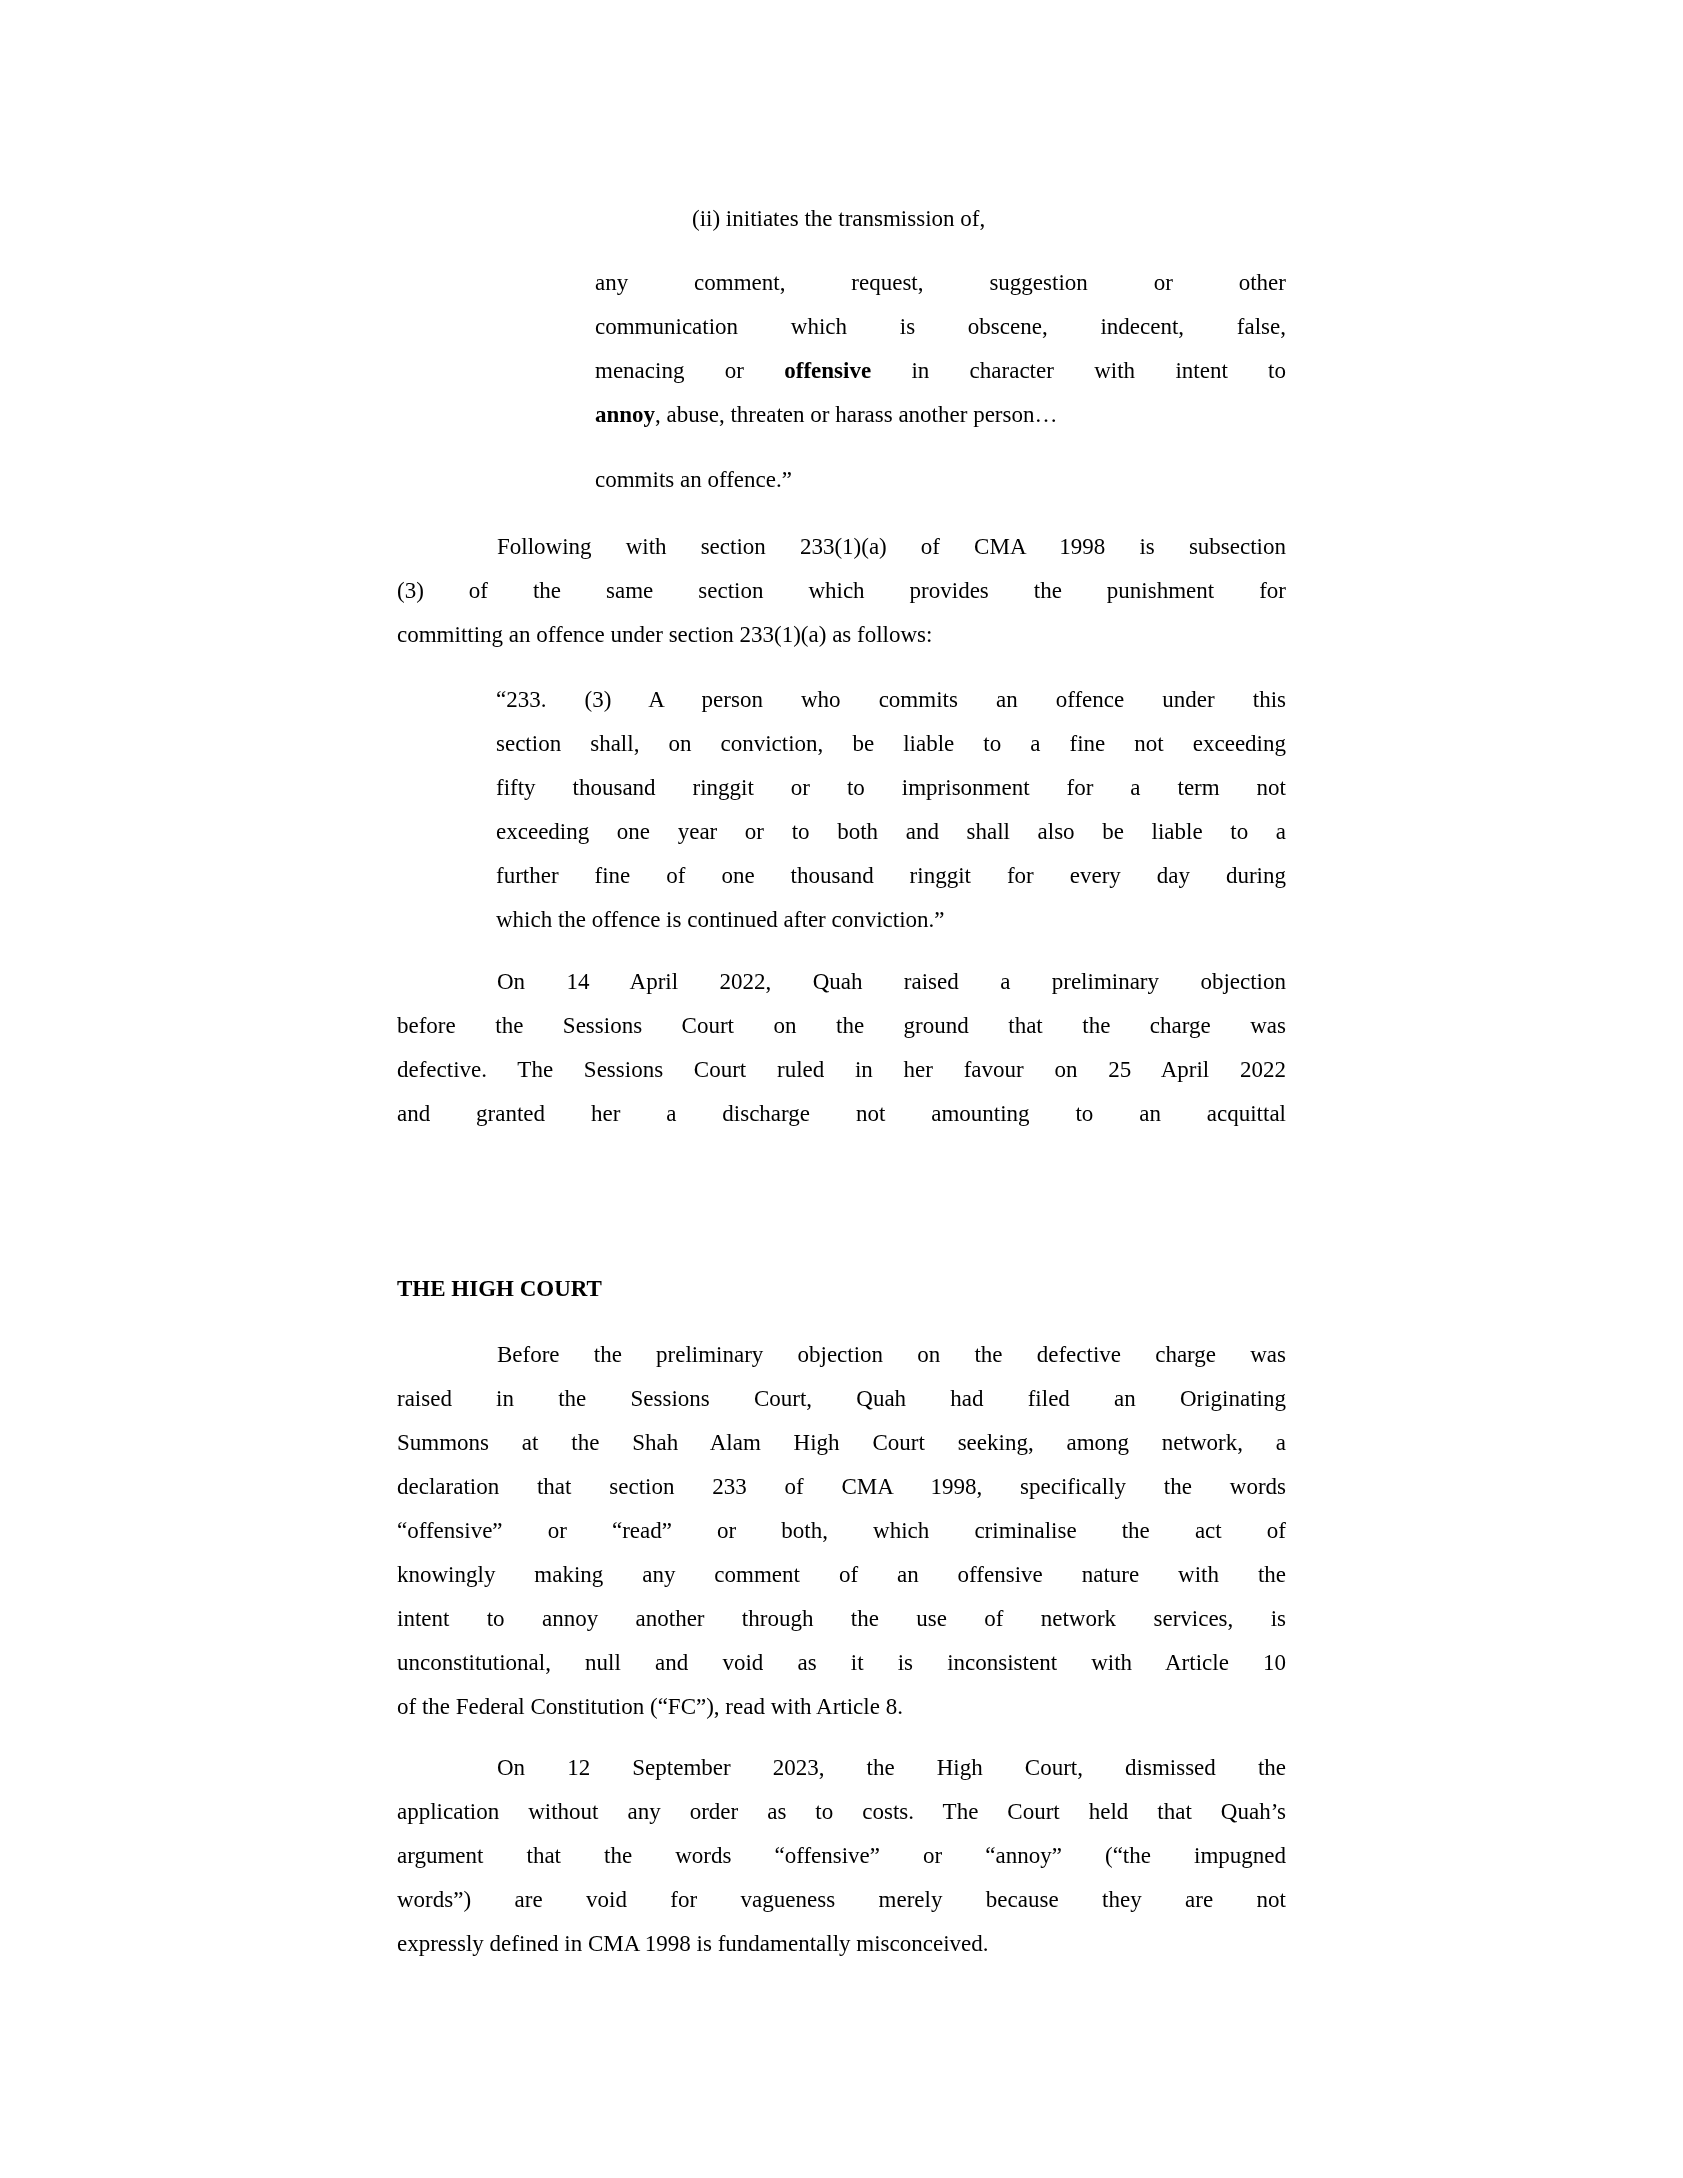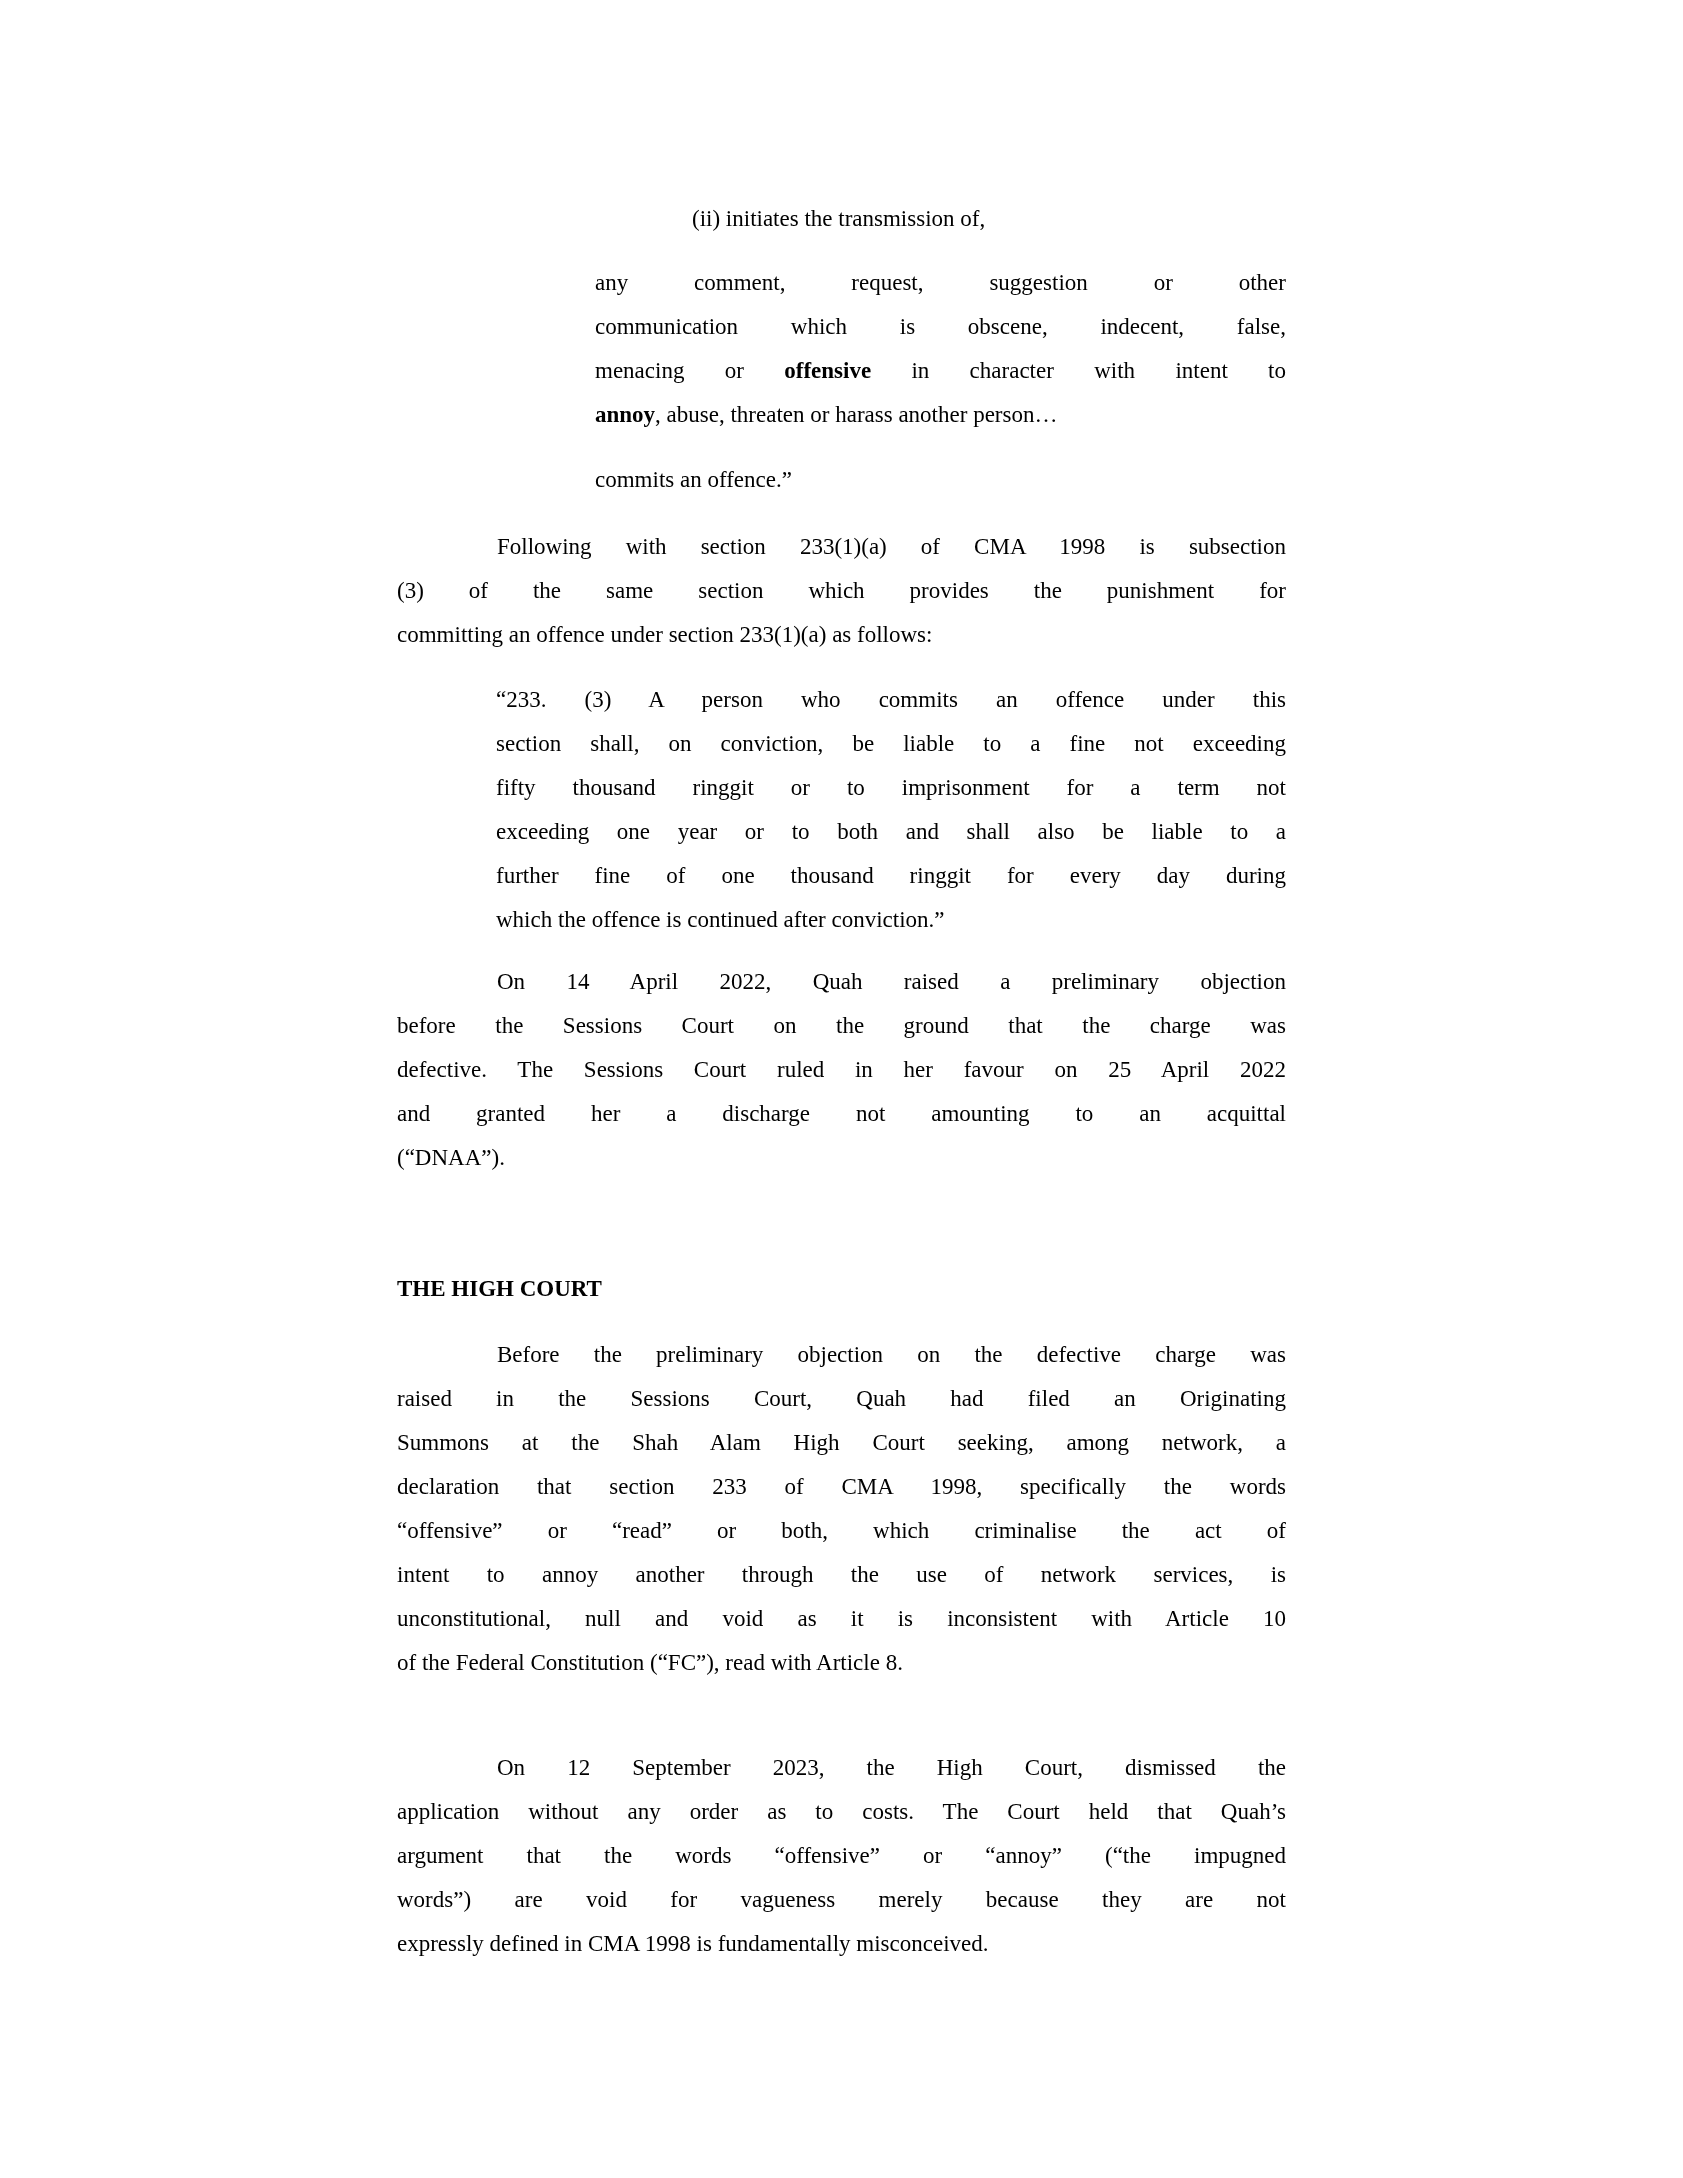--- a/index.html
+++ b/index.html
@@ -59,31 +59,31 @@
     <span class="ln" style="white-space: normal; overflow: hidden;">exceeding one year or to both and shall also be liable to a</span>
     <span class="ln" style="white-space: normal; overflow: hidden;">further fine of one thousand ringgit for every day during</span>
     <span class="ln last">which the offence is continued after conviction.”</span>
   </div>
 
   <div class="blk" style="left:397px; top:960px; width:889px;">
     <span class="ln ind" style="white-space: normal; overflow: hidden;">On 14 April 2022, Quah raised a preliminary objection</span>
     <span class="ln" style="white-space: normal; overflow: hidden;">before the Sessions Court on the ground that the charge was</span>
     <span class="ln" style="white-space: normal; overflow: hidden;">defective. The Sessions Court ruled in her favour on 25 April 2022</span>
     <span class="ln" style="white-space: normal; overflow: hidden;">and granted her a discharge not amounting to an acquittal</span>
-    <span class="ln last">(“DNAA”).</span>
   </div>
 
   <div class="heading" style="top:1267px;">THE HIGH COURT</div>
 
   <div class="blk" style="left:397px; top:1333px; width:889px;">
     <span class="ln ind" style="white-space: normal; overflow: hidden;">Before the preliminary objection on the defective charge was</span>
     <span class="ln" style="white-space: normal; overflow: hidden;">raised in the Sessions Court, Quah had filed an Originating</span>
     <span class="ln" style="white-space: normal; overflow: hidden;">Summons at the Shah Alam High Court seeking, among network, a</span>
     <span class="ln" style="white-space: normal; overflow: hidden;">declaration that section 233 of CMA 1998, specifically the words</span>
     <span class="ln" style="white-space: normal; overflow: hidden;">“offensive” or “read” or both, which criminalise the act of</span>
+    <span class="ln" style="white-space: normal; overflow: hidden;">knowingly making any comment of an offensive nature with the</span>
     <span class="ln" style="white-space: normal; overflow: hidden;">intent to annoy another through the use of network services, is</span>
     <span class="ln" style="white-space: normal; overflow: hidden;">unconstitutional, null and void as it is inconsistent with Article 10</span>
     <span class="ln last">of the Federal Constitution (“FC”), read with Article 8.</span>
   </div>
 
   <div class="blk" style="left:397px; top:1746px; width:889px;">
     <span class="ln ind" style="white-space: normal; overflow: hidden;">On 12 September 2023, the High Court, dismissed the</span>
     <span class="ln" style="white-space: normal; overflow: hidden;">application without any order as to costs. The Court held that Quah’s</span>
     <span class="ln" style="white-space: normal; overflow: hidden;">argument that the words “offensive” or “annoy” (“the impugned</span>
     <span class="ln" style="white-space: normal; overflow: hidden;">words”) are void for vagueness merely because they are not</span>

